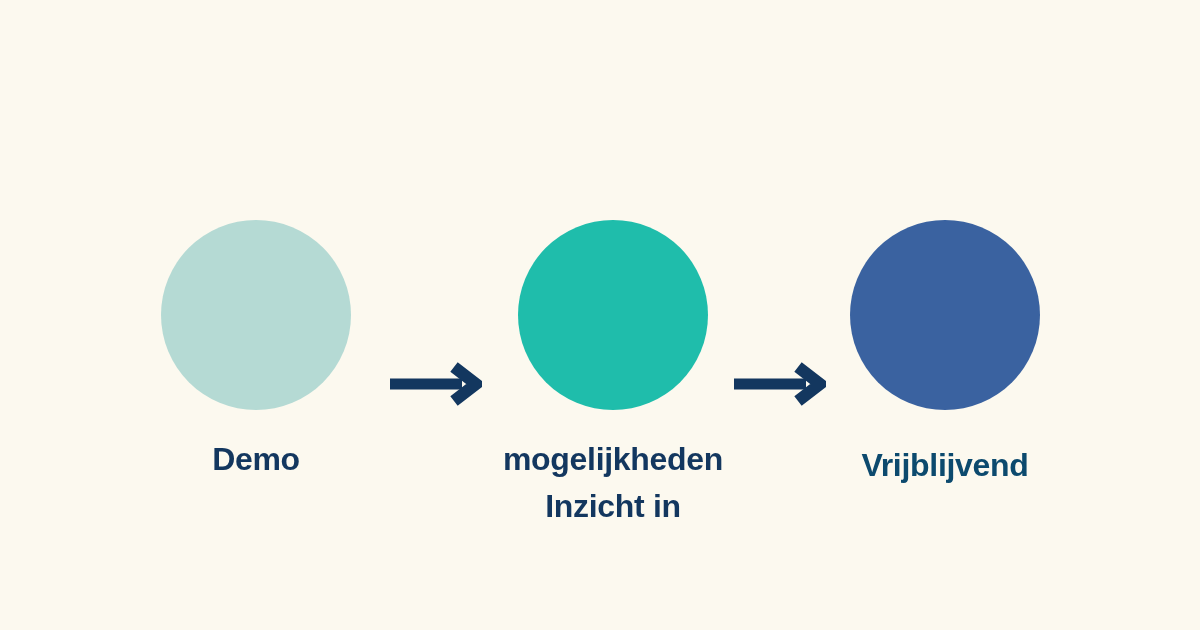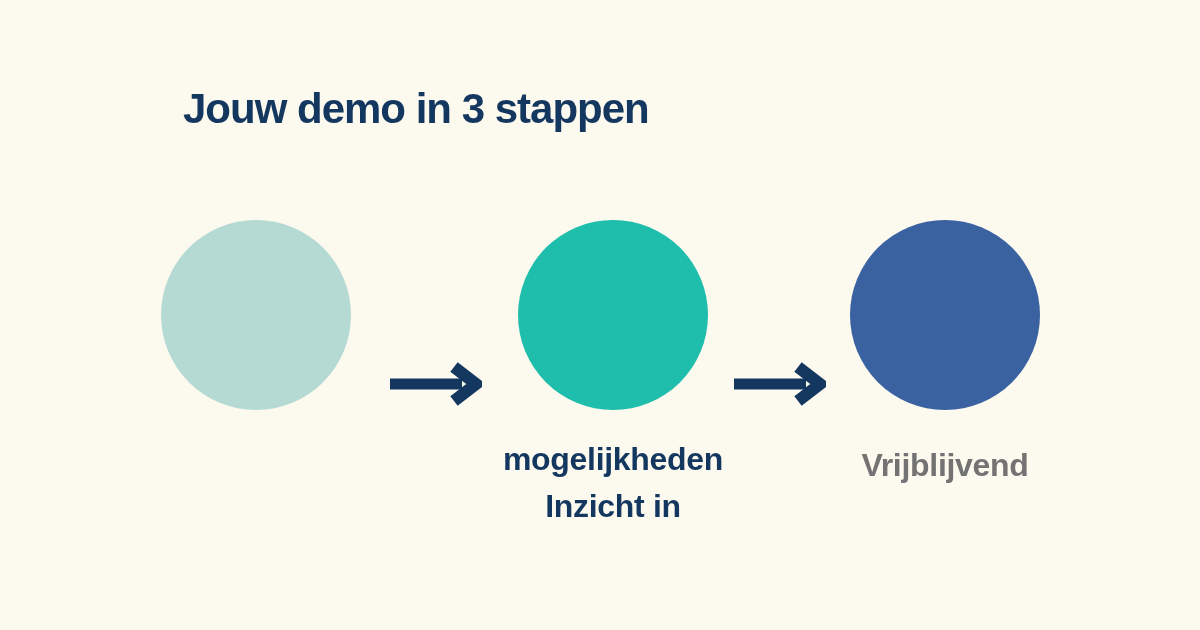--- a/index.html
+++ b/index.html
@@ -59,25 +59,25 @@
     fill: none;
     stroke-linecap: butt;
     stroke-linejoin: miter;
   }
 </style>
 </head>
 <body>
 
 <div class="canvas" style="background-color: rgb(252, 249, 239);">
 
-  <h1 class="page-title" style="color: rgb(19, 55, 95);">Jouw demo in 3 stappen</h1>
 
   <div class="step step-1">
     <div class="circle" style="background-color: rgb(181, 218, 212);"></div>
     <div class="step-label" style="color: rgb(19, 55, 95);">
+      <span>Demo</span>
     </div>
   </div>
 
   <svg class="arrow arrow-1" width="94" height="46" viewBox="0 0 94 46" style="stroke: rgb(19, 55, 95);">
     <line x1="2" y1="23" x2="74" y2="23" stroke-width="11"></line>
     <polyline points="66,6 88,23 66,40" stroke-width="12"></polyline>
   </svg>
 
   <div class="step step-2">
     <div class="circle" style="background-color: rgb(31, 189, 171);"></div>
@@ -87,18 +87,18 @@
     </div>
   </div>
 
   <svg class="arrow arrow-2" width="94" height="46" viewBox="0 0 94 46" style="stroke: rgb(19, 55, 95);">
     <line x1="2" y1="23" x2="74" y2="23" stroke-width="11"></line>
     <polyline points="66,6 88,23 66,40" stroke-width="12"></polyline>
   </svg>
 
   <div class="step step-3">
     <div class="circle" style="background-color: rgb(58, 98, 160);"></div>
-    <div class="step-label" style="color: #737373; margin-top: 32px;">
+    <div class="step-label" style="color: #0c4a6e; margin-top: 32px;">
       <span>Vrijblijvend</span>
     </div>
   </div>
 
 </div>
 
 </body></html>

